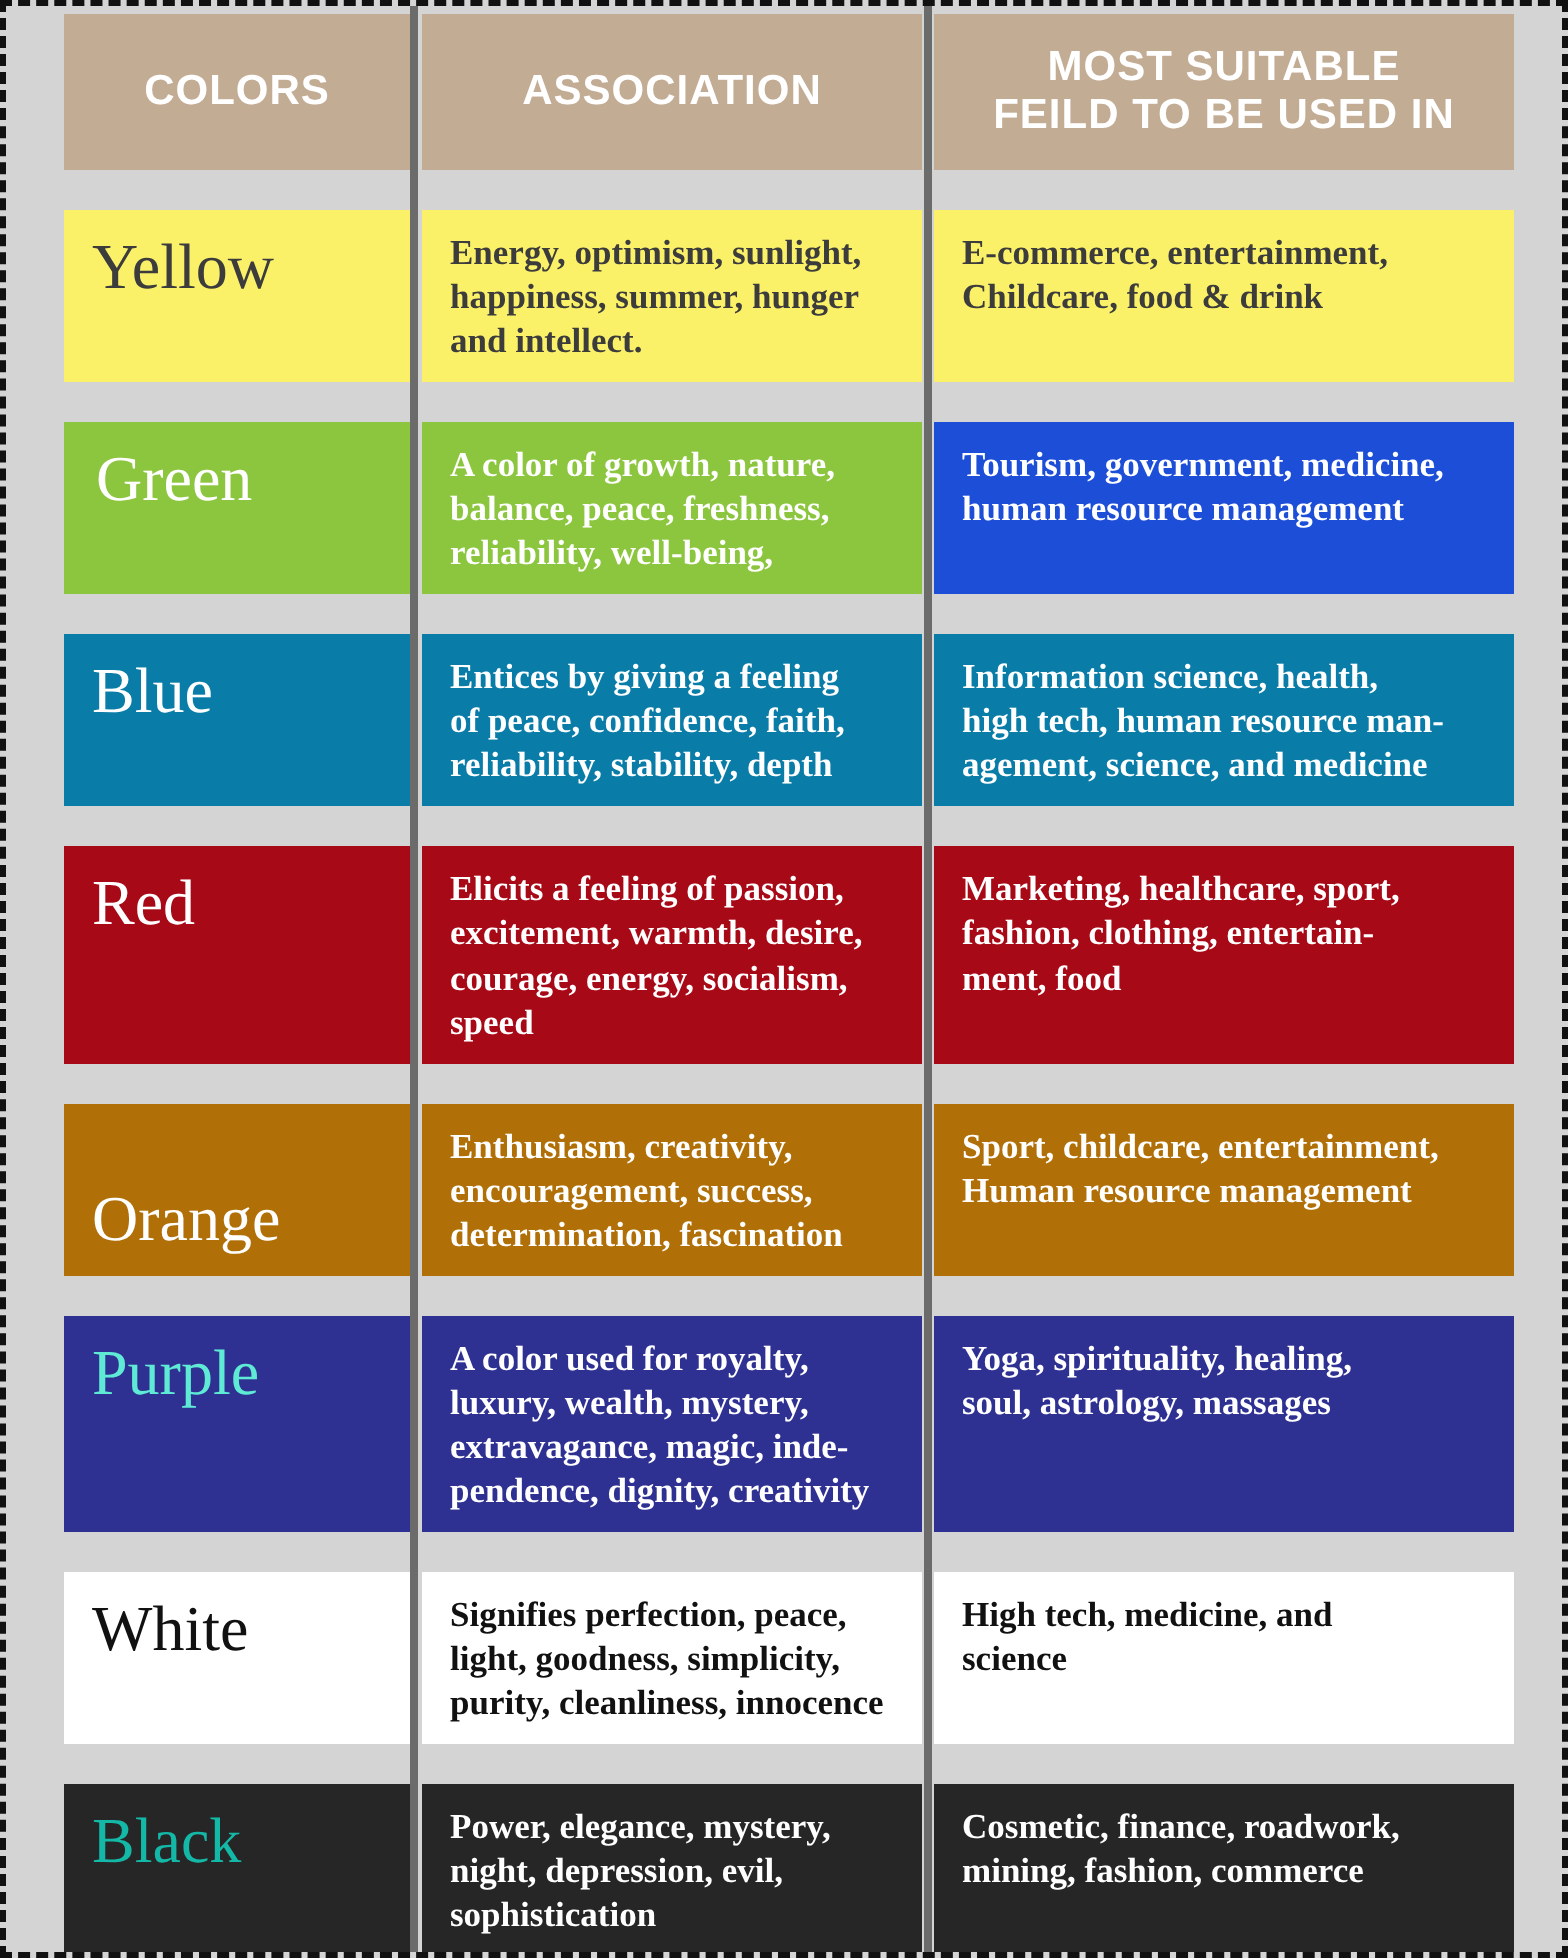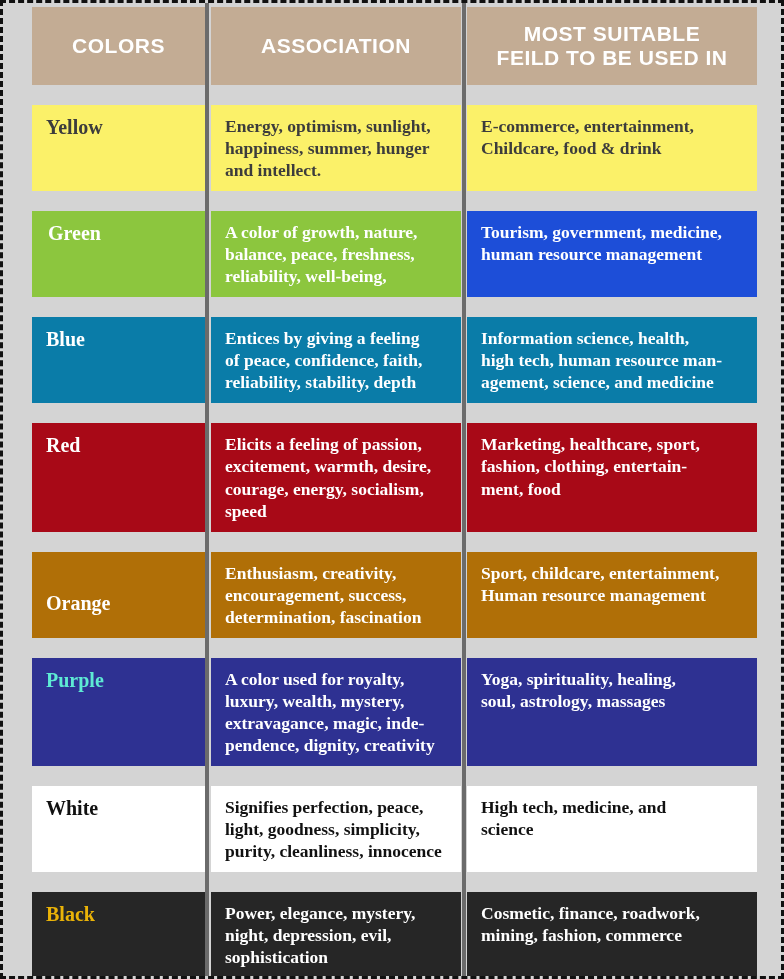--- a/index.html
+++ b/index.html
@@ -81,22 +81,22 @@
     padding: 10px 12px 10px 14px;
   }
   .cell-color {
     width: 173px;
     margin-left: 29px;
     display: flex;
     align-items: flex-start;
   }
   .cell-color .label {
     font-family: "Liberation Serif", serif;
-    font-size: 20px;
-    font-weight: bold;
+    font-size: 32px;
+    font-weight: normal;
     line-height: 1.05;
     padding-top: 2px;
   }
   .cell-assoc {
     width: 250px;
     margin-left: 6px;
   }
   .cell-field {
     width: 290px;
     margin-left: 6px;
@@ -206,21 +206,21 @@
           </div>
           <div class="cell cell-assoc" style="background: rgb(255, 255, 255);"><span class="txt" style="color: rgb(17, 17, 17);">Signifies perfection, peace,
 light, goodness, simplicity,
 purity, cleanliness, innocence</span></div>
           <div class="cell cell-field" style="background: rgb(255, 255, 255);"><span class="txt" style="color: rgb(17, 17, 17);">High tech, medicine, and
 science</span></div>
         </div>
         <div class="gap"></div>
         <div class="row data-row">
           <div class="cell cell-color" style="background: rgb(38, 38, 38);">
-            <span class="label" style="color: #eab308;">Black</span>
+            <span class="label" style="color: #14b8a6;">Black</span>
           </div>
           <div class="cell cell-assoc" style="background: rgb(38, 38, 38);"><span class="txt" style="color: rgb(255, 255, 255);">Power, elegance, mystery,
 night, depression, evil,
 sophistication</span></div>
           <div class="cell cell-field" style="background: rgb(38, 38, 38);"><span class="txt" style="color: rgb(255, 255, 255);">Cosmetic, finance, roadwork,
 mining, fashion, commerce</span></div>
         </div>
       </div>
 
   </div>

